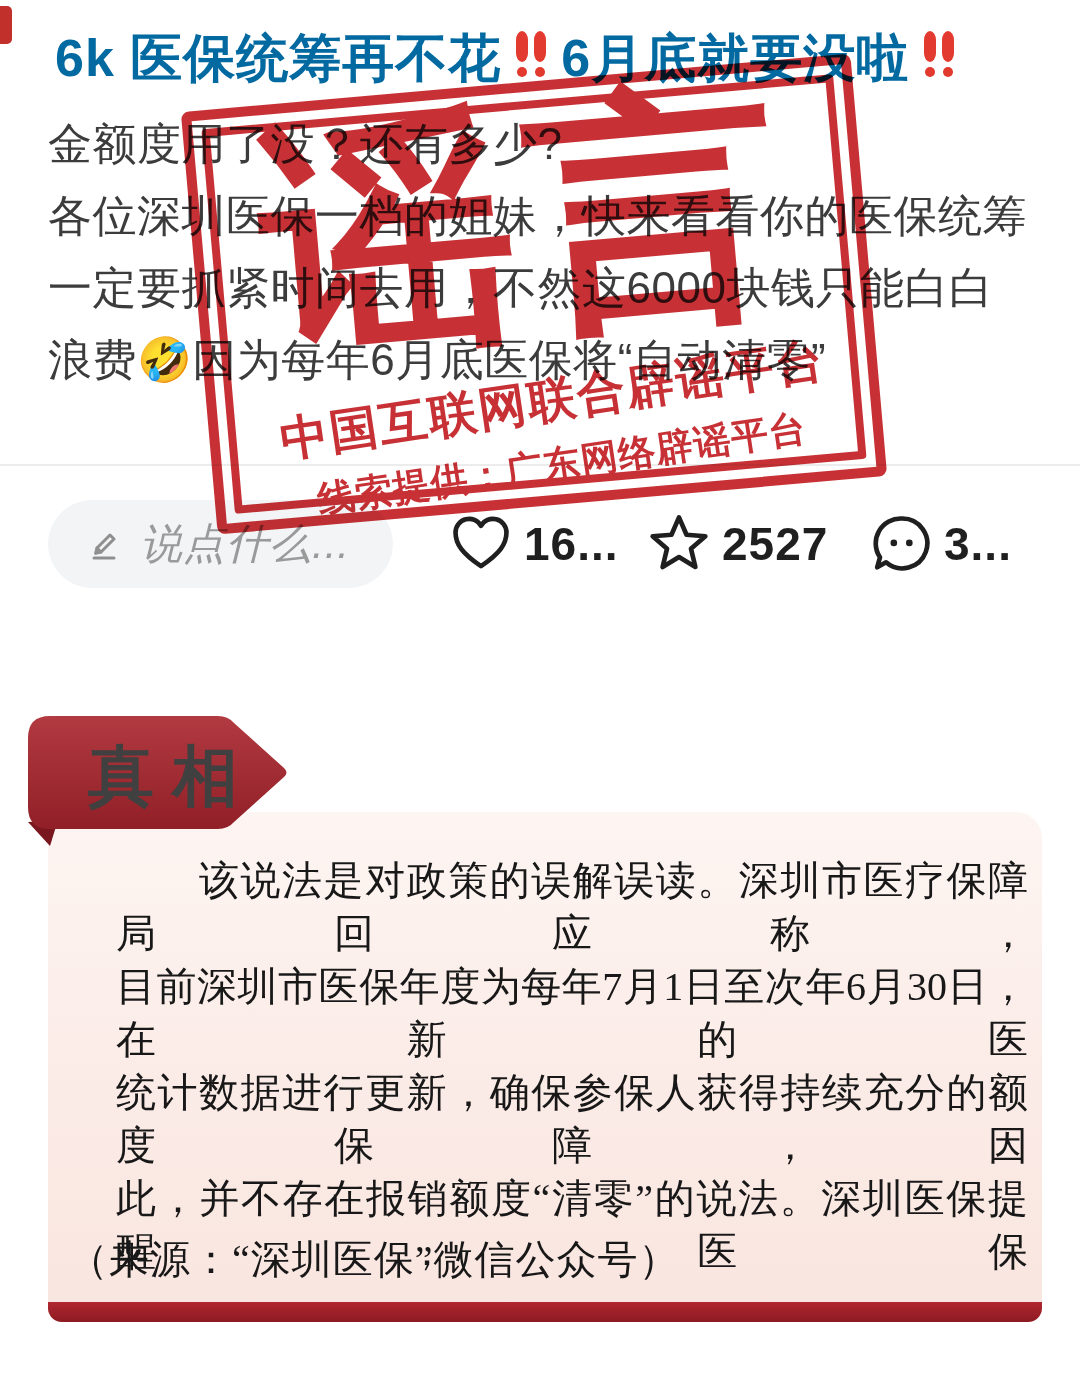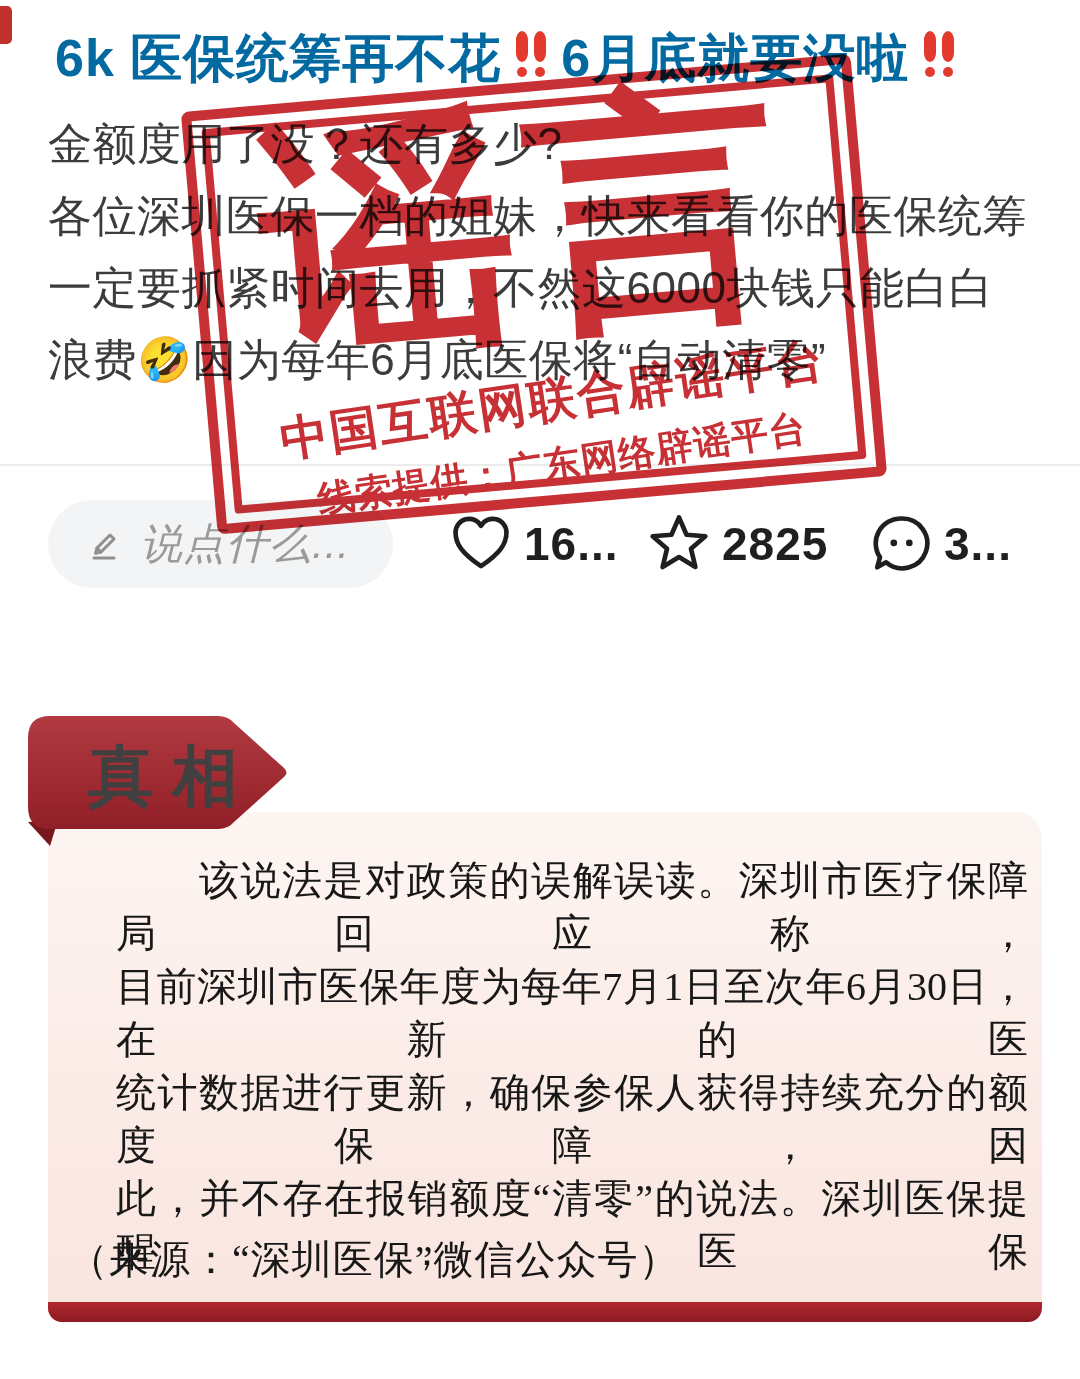--- a/index.html
+++ b/index.html
@@ -132,21 +132,21 @@
     </span>
     <span class="eng-count">16...</span>
   </div>
 
   <div class="eng-item eng-collect">
     <span>
       <svg width="62" height="62" viewBox="0 0 56 56" fill="none" stroke="#1f1f1f" stroke-width="4.2" stroke-linejoin="round">
         <path d="M28 4 L34.8 19.6 L51.8 21 L38.8 32.2 L42.8 48.8 L28 39.8 L13.2 48.8 L17.2 32.2 L4.2 21 L21.2 19.6 Z"></path>
       </svg>
     </span>
-    <span class="eng-count">2825</span>
+    <span class="eng-count">2527</span>
   </div>
 
   <div class="eng-item eng-comment">
     <span>
       <svg width="62" height="62" viewBox="0 0 56 56" fill="none" stroke="#1f1f1f" stroke-width="4.2" stroke-linejoin="round">
         <path d="M29 5 A 22.5 22.5 0 1 1 14.5 44.5 L6.5 49 L9 40 A 22.5 22.5 0 0 1 29 5 Z"></path>
         <circle cx="21.5" cy="27" r="3" fill="#1f1f1f" stroke="none"></circle>
         <circle cx="35.5" cy="27" r="3" fill="#1f1f1f" stroke="none"></circle>
       </svg>
     </span>

